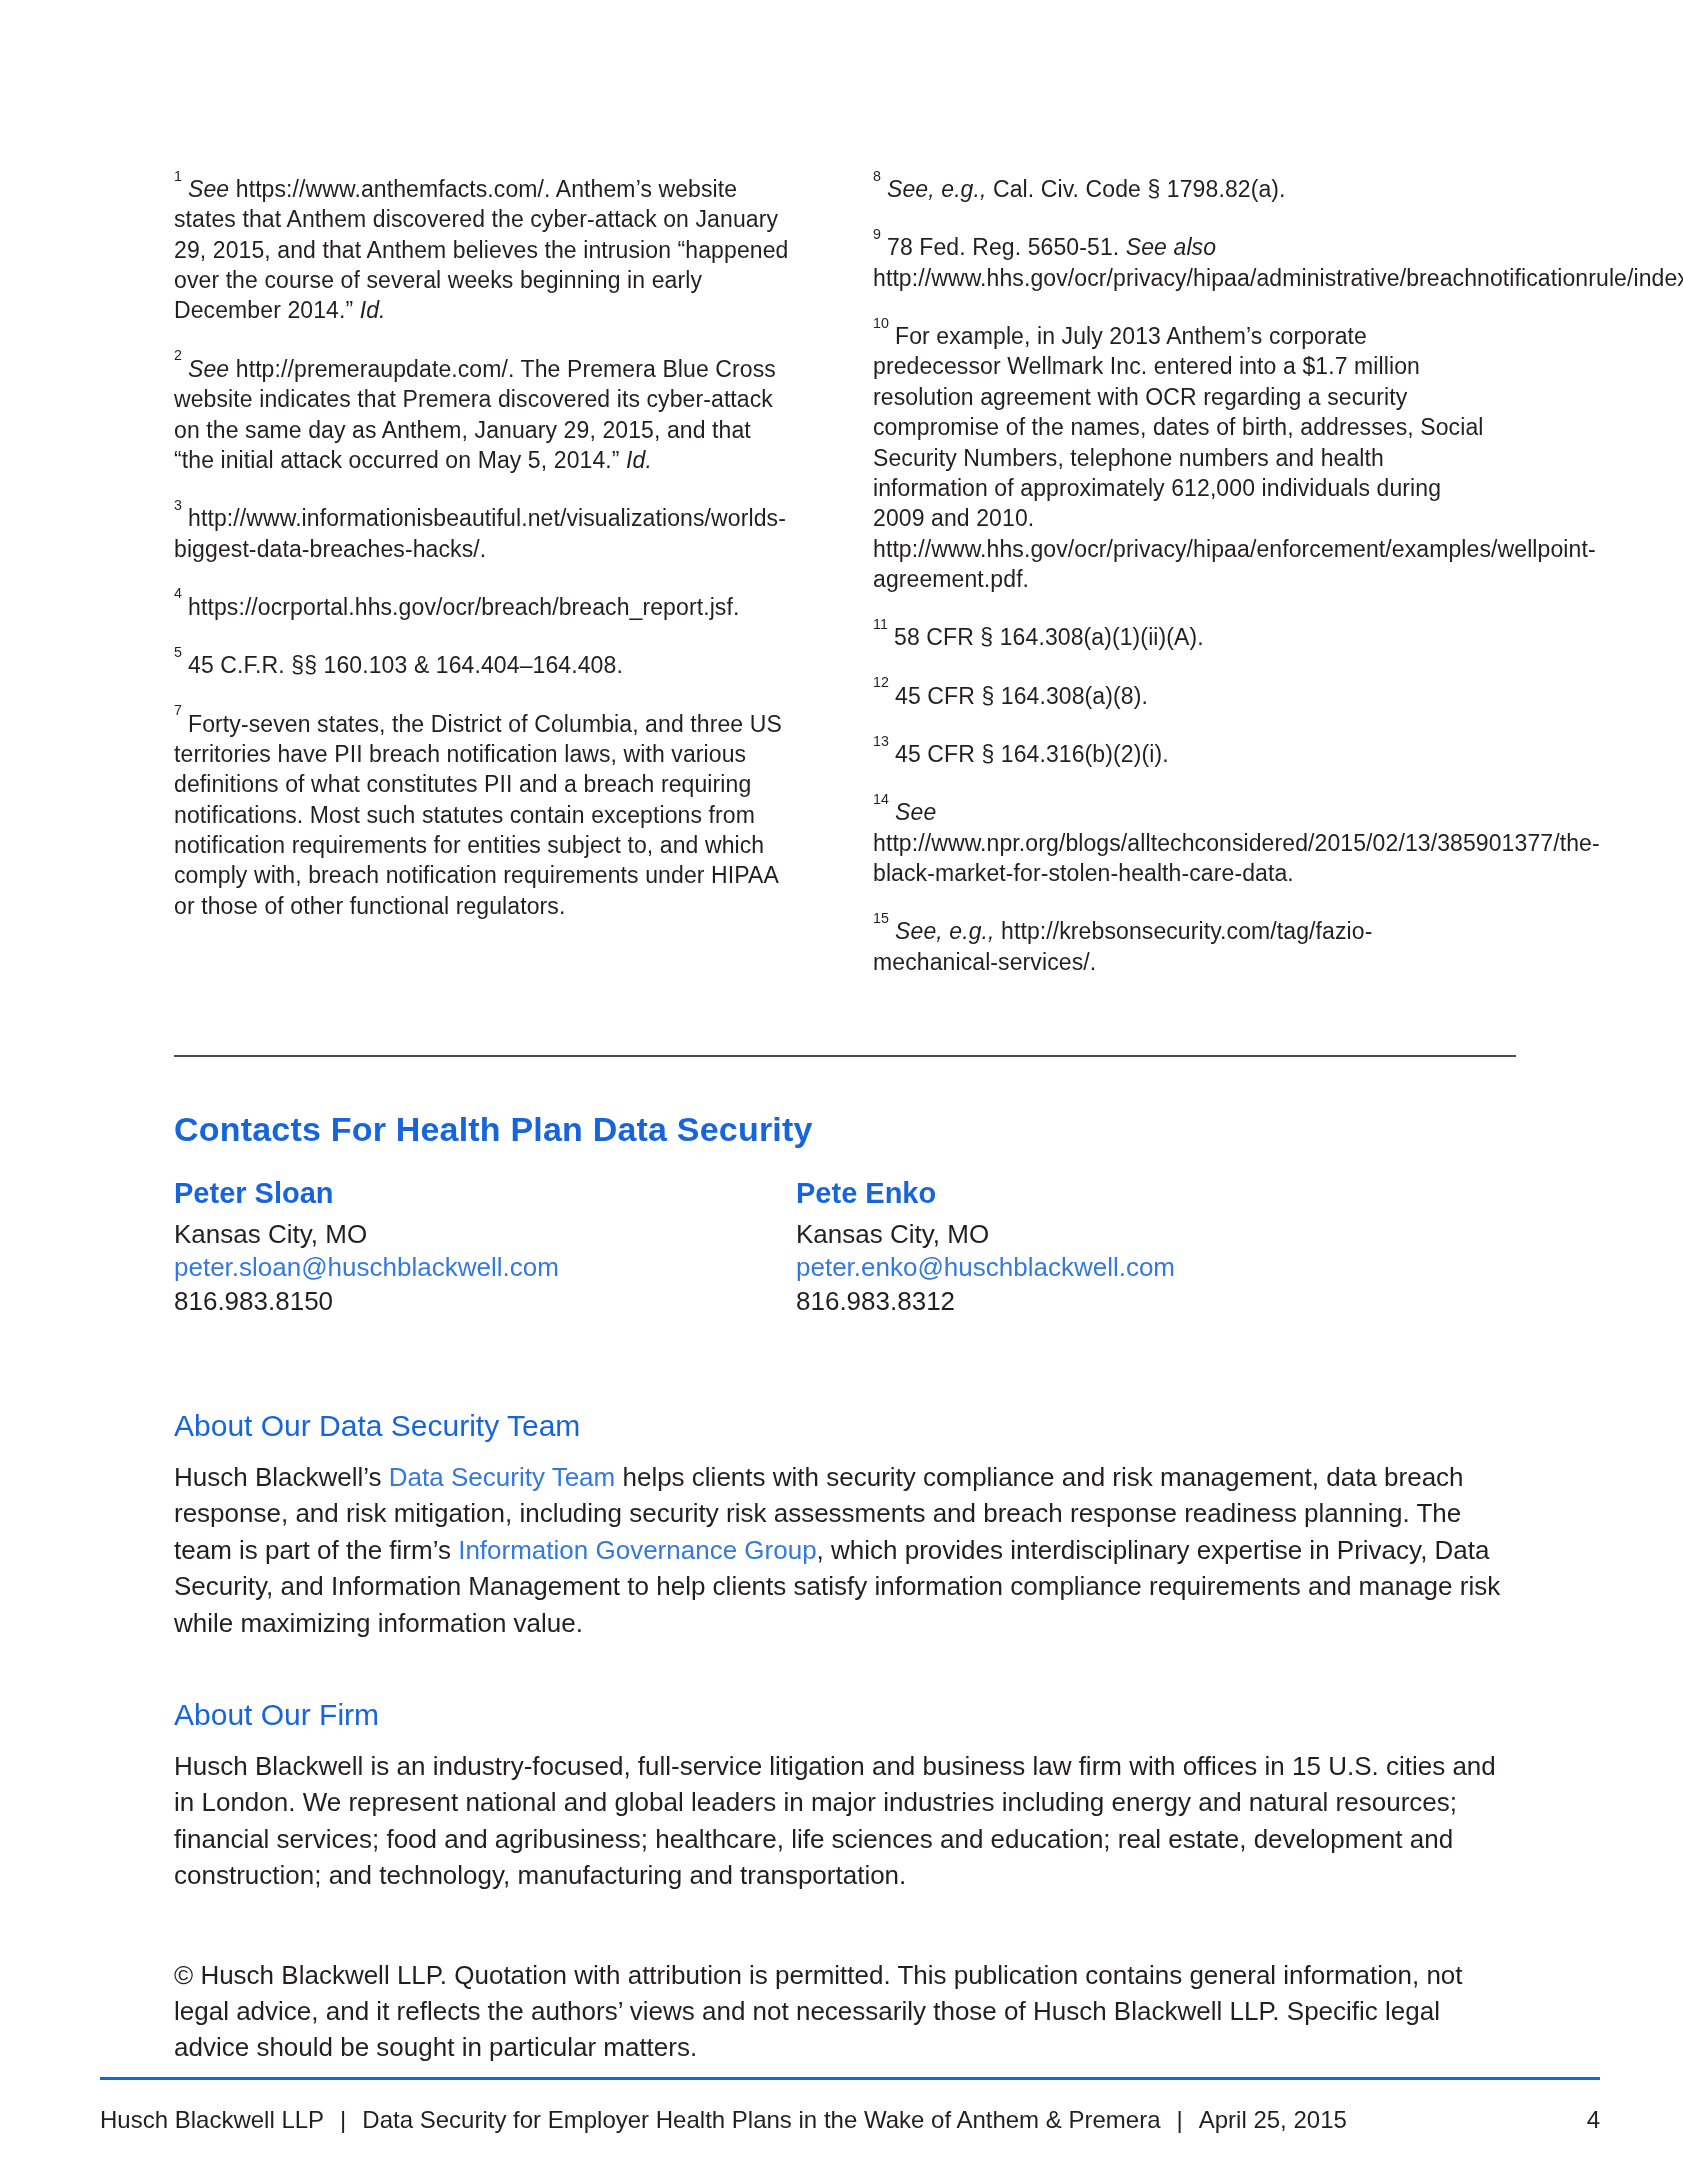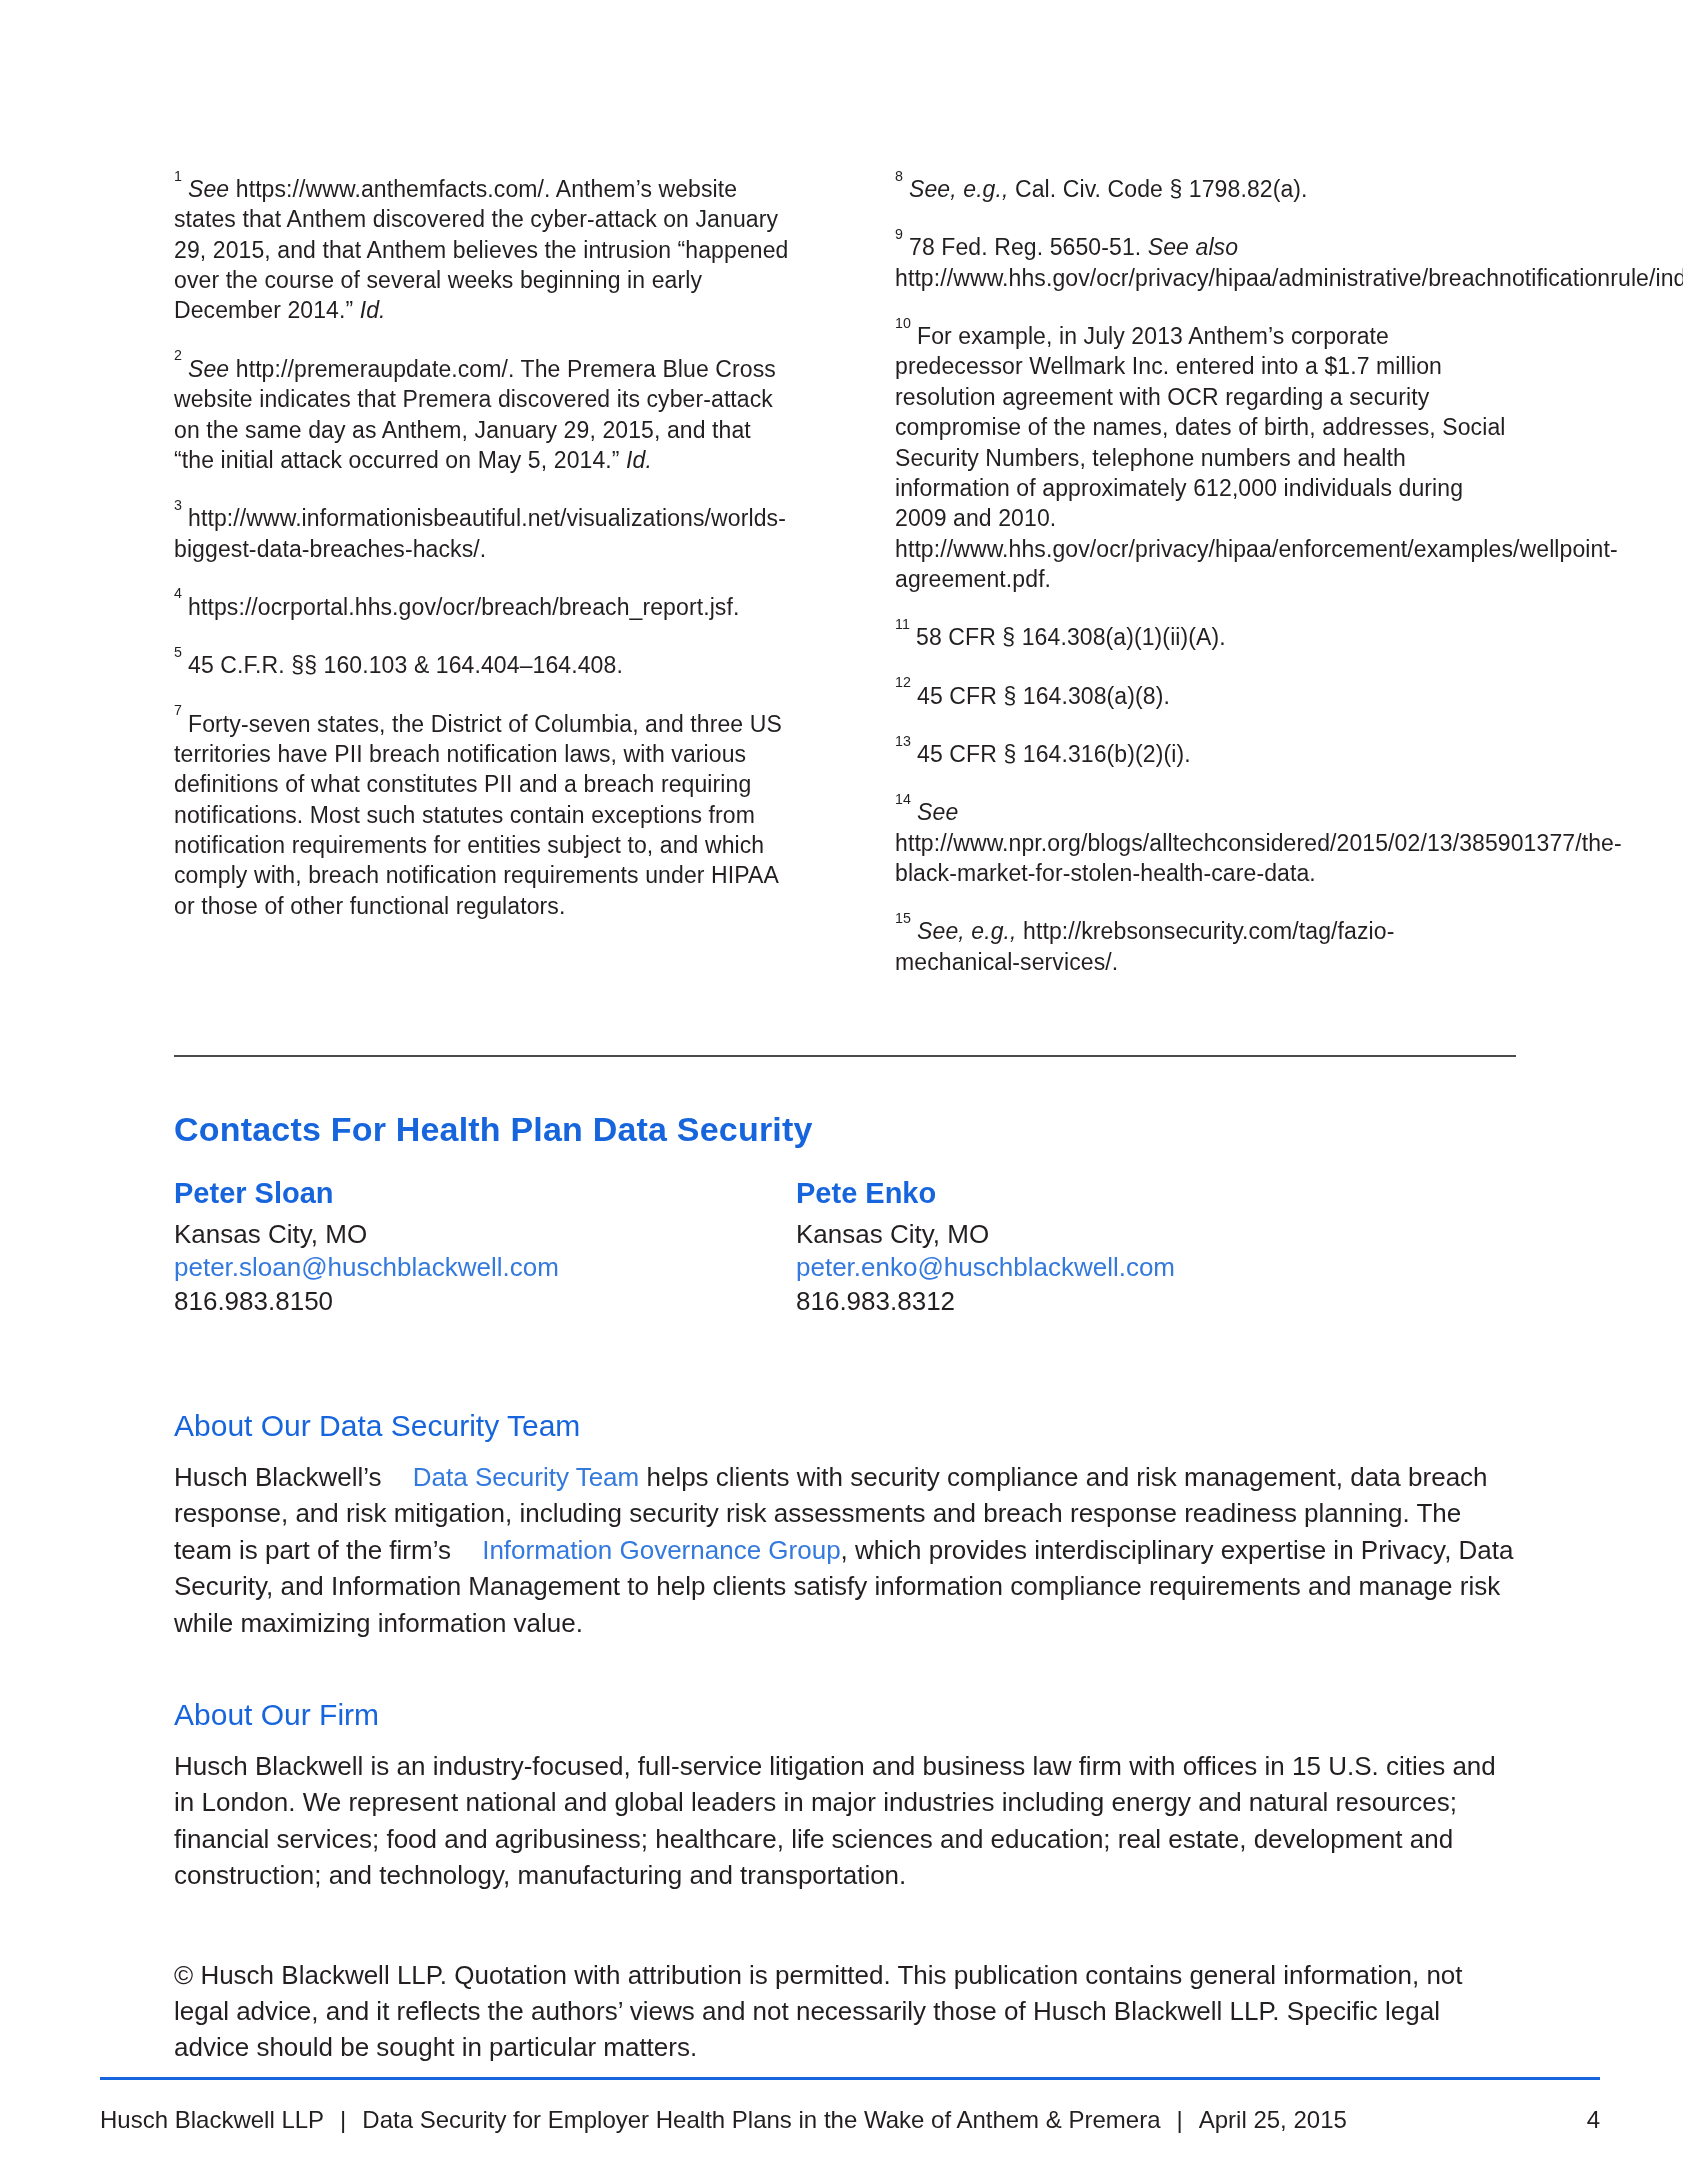--- a/index.html
+++ b/index.html
@@ -14,37 +14,37 @@
     height: 2178px;
     background: #ffffff;
     overflow: hidden;
   }
   .content {
     position: absolute;
     top: 174px;
     left: 174px;
     width: 1342px;
   }
-  .fn-columns { display: flex; gap: 99px; }
+  .fn-columns { display: flex; gap: 77px; }
   .fn-col { width: 622px; flex: 0 0 622px; }
   .footnote {
     font-size: 23px;
     line-height: 1.32;
     margin: 0 0 28px 0;
     letter-spacing: 0.1px;
   }
   .fn-num {
     font-size: 62%;
     line-height: 0;
     position: relative;
     top: -0.55em;
     margin-right: 6px;
   }
   .it { font-style: italic; }
-  .lnk { color: var(--link_blue, #3379de); cursor: pointer; margin-left: 24px; }
+  .lnk { color: var(--link_blue, #3379de); cursor: pointer; }
   .divider {
     border: none;
     border-top: 2px solid #4b4b4b;
     margin: 50px 0 0 0;
     width: 100%;
   }
   .contacts-title {
     color: var(--heading_blue, #1765dd);
     font-size: 34px;
     font-weight: bold;

